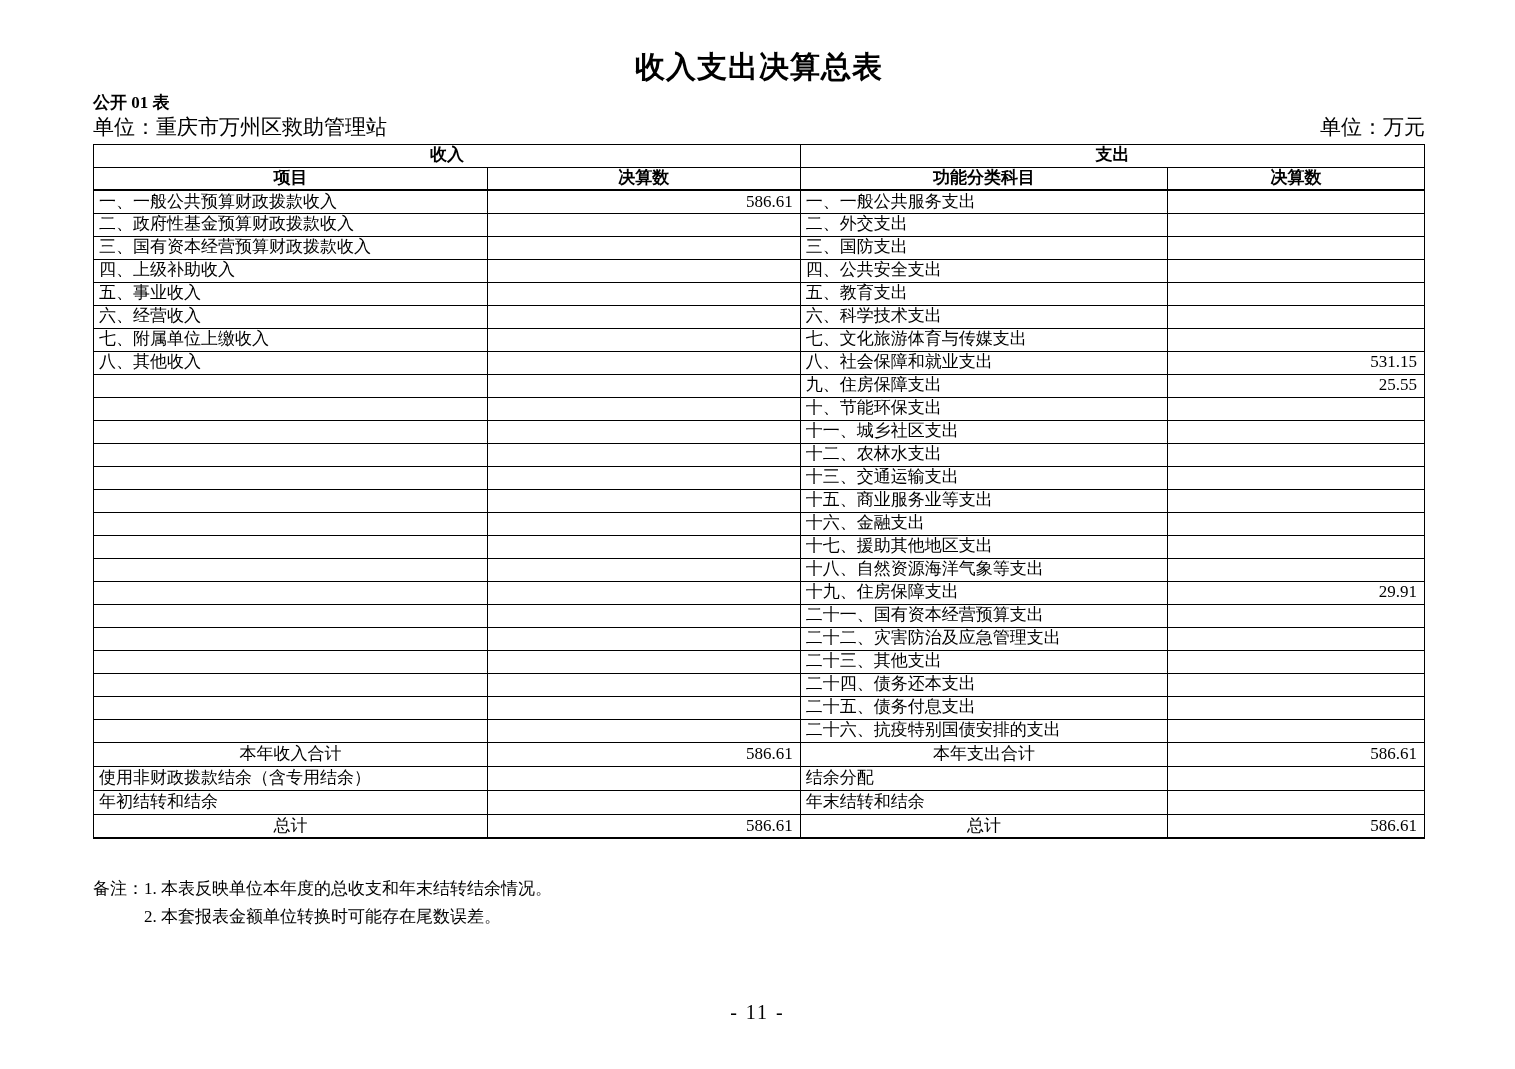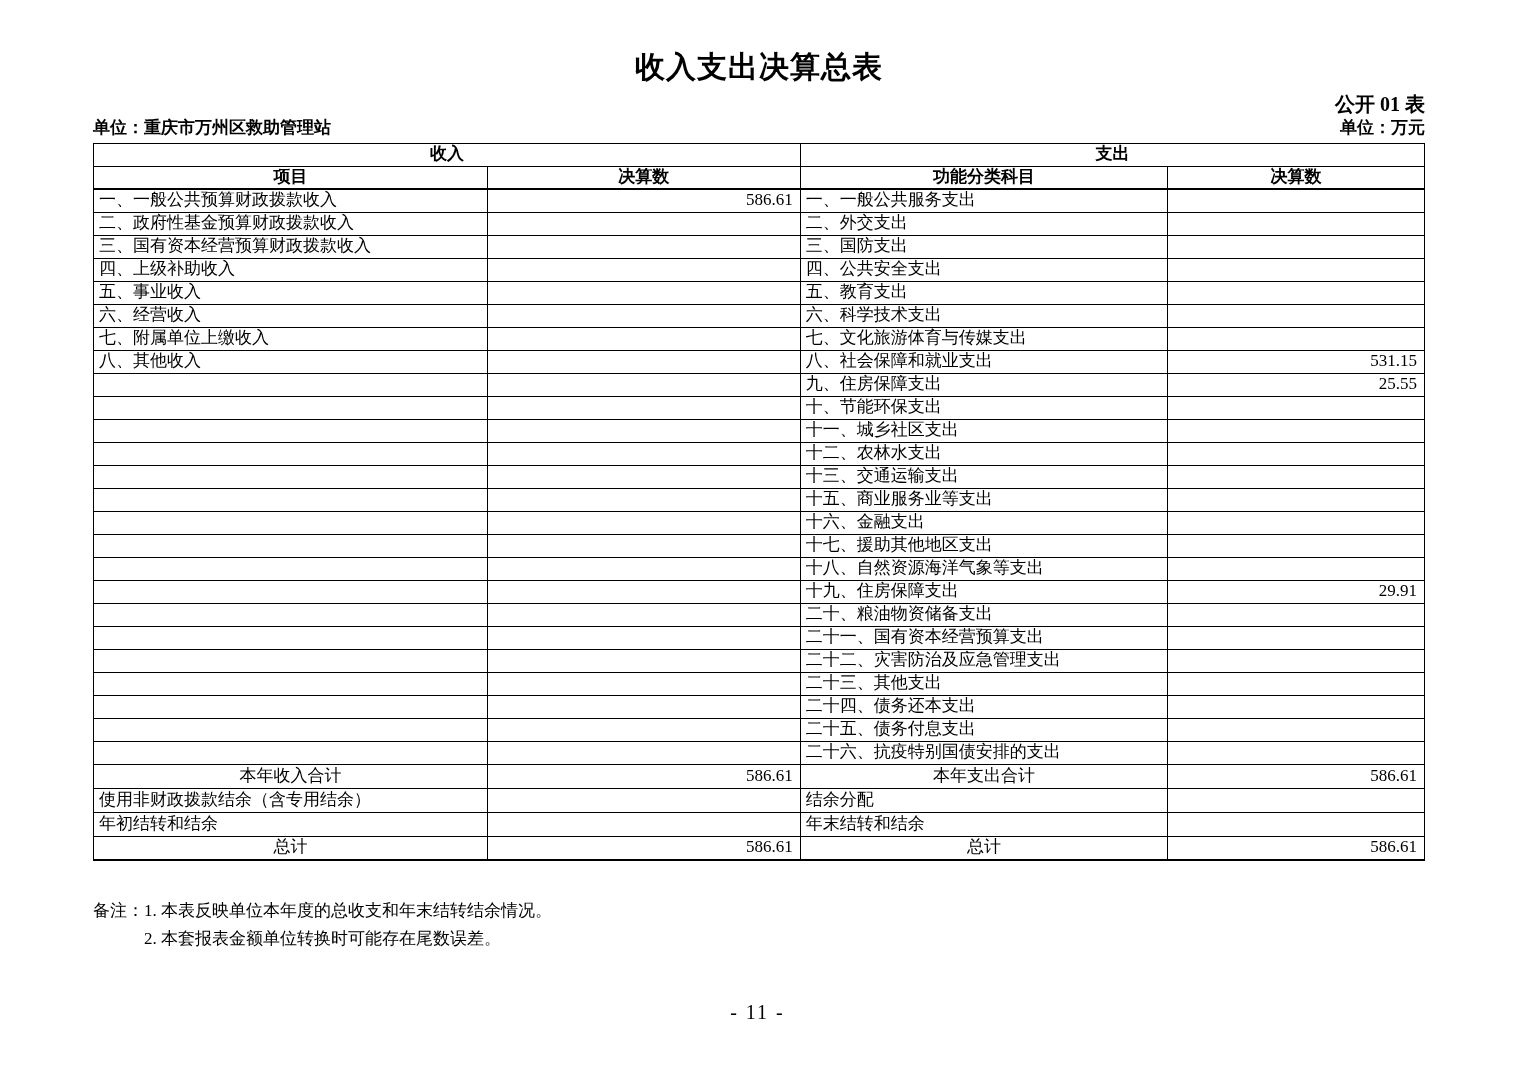--- a/index.html
+++ b/index.html
@@ -17,30 +17,29 @@
   .doc-title {
     margin: 0;
     font-size: 30px;
     font-weight: bold;
     text-align: center;
     letter-spacing: 1px;
     line-height: 1.1;
   }
   .table-code {
     margin-top: 10px;
-    text-align: right;
-    font-size: 20px;
+    font-size: 17px;
     font-weight: bold;
     line-height: 1.15;
   }
   .meta-row {
     display: flex;
     justify-content: space-between;
-    font-size: 17px;
-    font-weight: bold;
+    font-size: 21px;
+    font-weight: normal;
     line-height: 1.15;
     margin: 2px 0 5px 0;
   }
   table.summary-table {
     width: 100%;
     border-collapse: collapse;
     table-layout: fixed;
     border: 1px solid #000;
     border-bottom-width: 2px;
   }
@@ -220,26 +219,20 @@
         </tr>
         <tr>
           <td class="item"></td>
           <td class="amount"></td>
           <td class="item">十九、住房保障支出</td>
           <td class="amount">29.91</td>
         </tr>
         <tr>
           <td class="item"></td>
           <td class="amount"></td>
-          <td class="item">二十、粮油物资储备支出</td>
-          <td class="amount"></td>
-        </tr>
-        <tr>
-          <td class="item"></td>
-          <td class="amount"></td>
           <td class="item">二十一、国有资本经营预算支出</td>
           <td class="amount"></td>
         </tr>
         <tr>
           <td class="item"></td>
           <td class="amount"></td>
           <td class="item">二十二、灾害防治及应急管理支出</td>
           <td class="amount"></td>
         </tr>
         <tr>

